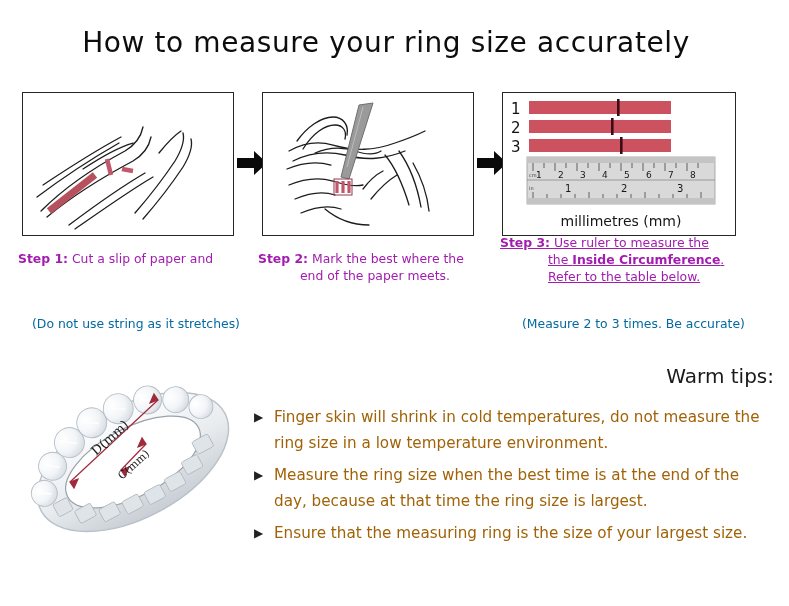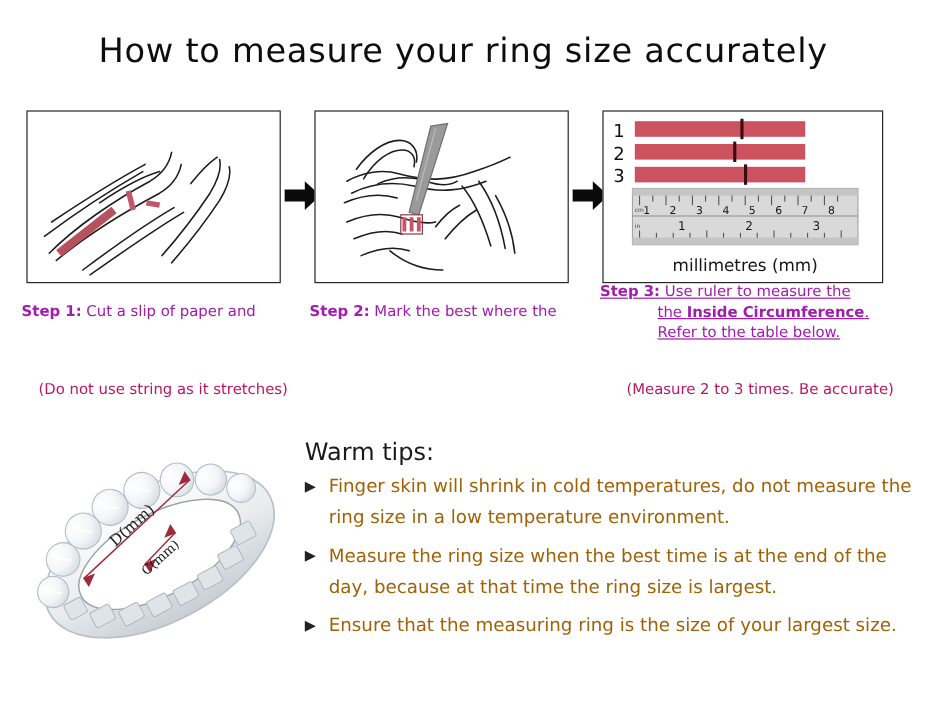--- a/index.html
+++ b/index.html
@@ -70,21 +70,21 @@
   .step-caption b { font-weight: bold; }
 
   #caption-1 { left: 18px;  top: 250px; width: 228px; }
   #caption-2 { left: 258px; top: 250px; width: 228px; }
   #caption-3 { left: 500px; top: 234px; width: 250px; text-decoration: underline; }
 
   .note {
     position: absolute;
     font-family: "DejaVu Sans", sans-serif;
     font-size: 12.4px;
-    color: #be185d;
+    color: #0369a1;
   }
   #note-1 { left: 32px;  top: 316px; }
   #note-3 { left: 522px; top: 316px; }
 
   
   #ring-figure {
     position: absolute;
     left: 18px;
     top: 352px;
     width: 230px;
@@ -97,21 +97,22 @@
     position: absolute;
     left: 254px;
     top: 364px;
     width: 520px;
   }
   #tips-heading {
     font-family: "DejaVu Sans", sans-serif;
     font-size: 20px;
     font-weight: 400;
     color: #1a1a1a;
-    margin: 0 0 4px 0;
+    margin: 0 0 16px 0;
+    text-align: right;
   }
   .tip-row {
     display: flex;
     align-items: flex-start;
     margin-bottom: 6px;
   }
   .tip-bullet {
     flex: 0 0 auto;
     width: 20px;
     font-size: 12px;
@@ -277,20 +278,21 @@
 
 <div class="step-caption" id="caption-1">
   <span class="lead">Step 1:</span>
   <span>Cut a slip of paper and</span>
 </div>
 <div class="note" id="note-1">(Do not use string as it stretches)</div>
 
 <div class="step-caption" id="caption-2">
   <span class="lead">Step 2:</span>
   <span>Mark the best where the</span>
+  <span class="ind">end of the paper meets.</span>
 </div>
 
 <div class="step-caption" id="caption-3">
   <span class="lead">Step 3:</span>
   <span>Use ruler to measure the</span>
   <span class="ind3"><span>the </span><b>Inside Circumference</b><span>.</span></span>
   <span class="ind3">Refer to the table below.</span>
 </div>
 <div class="note" id="note-3">(Measure 2 to 3 times. Be accurate)</div>
 

